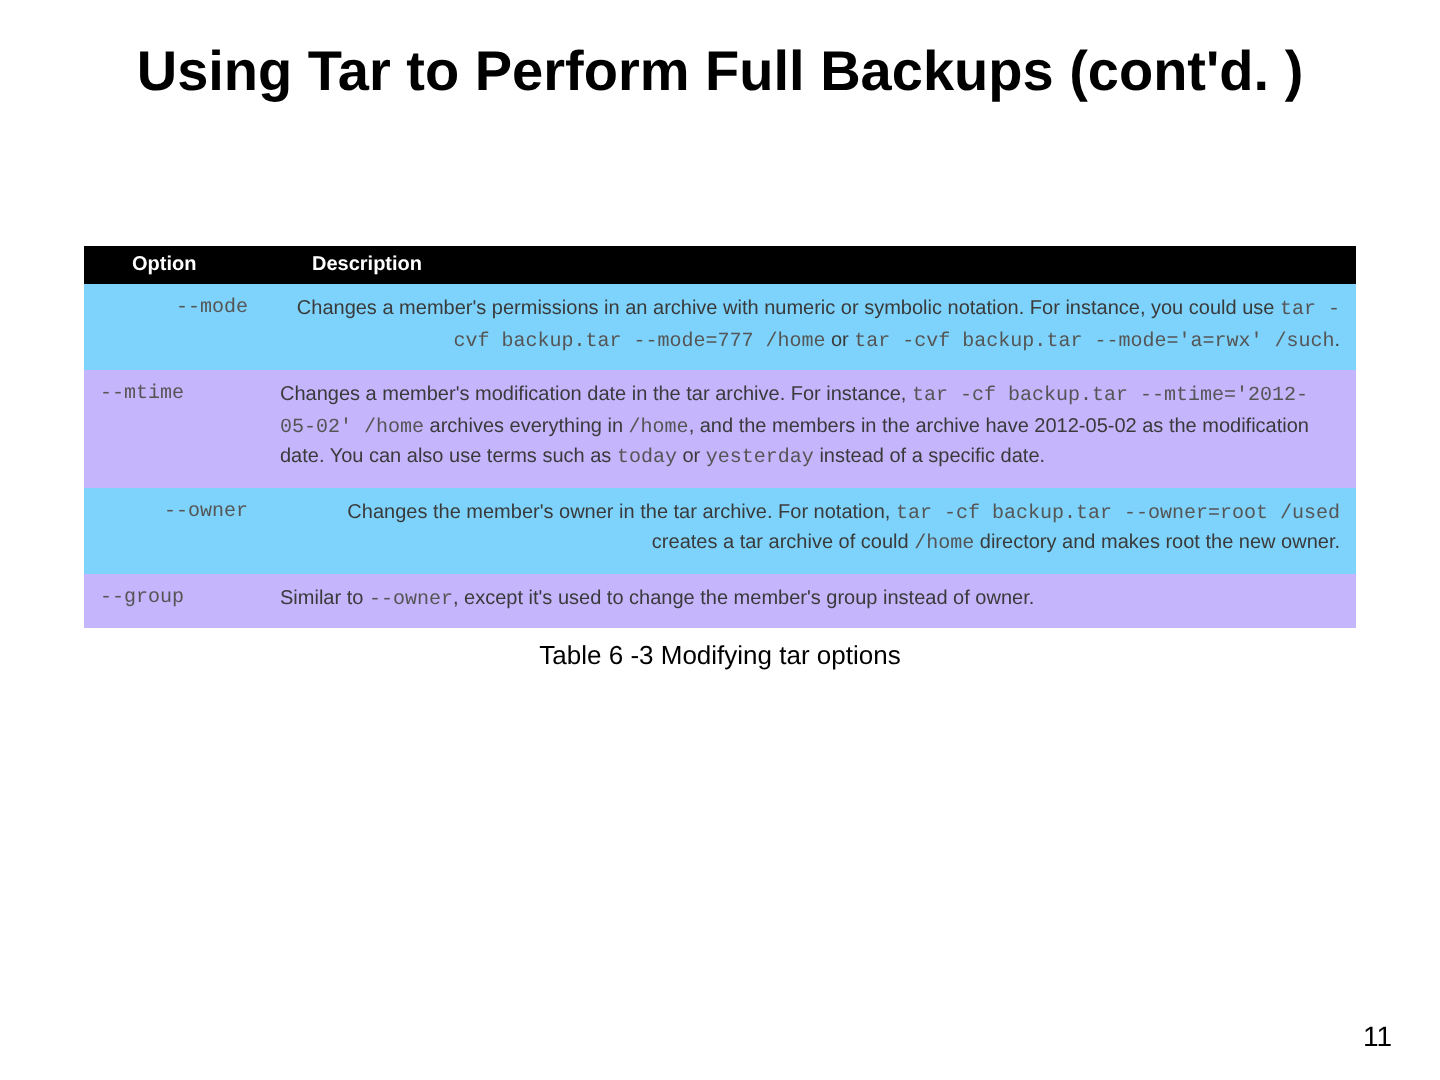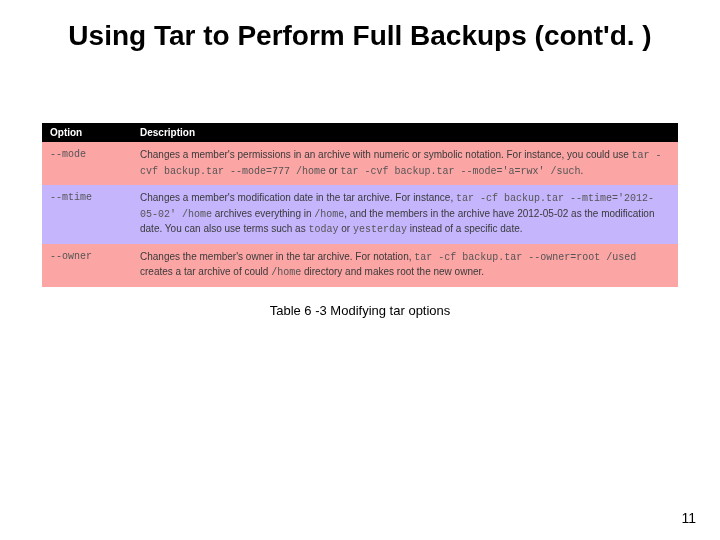--- a/index.html
+++ b/index.html
@@ -24,48 +24,48 @@
   table {
     width: 100%;
     border-collapse: collapse;
     font-size: 10px;
   }
   thead th {
     background: #000;
     color: #fff;
     text-align: left;
     font-weight: 700;
-    padding: 4px 8px;
+    padding: 4px 24px;
     font-size: 10px;
   }
   thead th:first-child { width: 90px; }
   tbody td {
     vertical-align: top;
     padding: 6px 8px;
     color: #3a3a3a;
     line-height: 1.45;
   }
-  tbody tr.row-even td { background: #fca5a5; }
+  tbody tr.row-even td { background: #7dd3fc; text-align: right; }
   tbody tr.row-odd  td { background: #c4b5fd; }
   tbody td.opt {
     font-family: "Courier New", monospace;
     font-size: 10px;
     color: #555;
     white-space: nowrap;
   }
   .desc { font-size: 10px; }
   .desc .mono {
     font-family: "Courier New", monospace;
     color: #555;
   }
   .caption {
     text-align: center;
     font-size: 13px;
     color: #000;
-    margin-top: 16px;
+    margin-top: 6px;
   }
   .page-num {
     position: absolute;
     right: 24px;
     bottom: 14px;
     font-size: 14px;
     color: #000;
     margin-top: 26px;
   }
 </style>
@@ -94,18 +94,24 @@
         <td class="desc">
           <span>Changes a member's modification date in the tar archive. For instance, </span><span class="mono">tar -cf backup.tar --mtime='2012-05-02' /home</span><span> archives everything in </span><span class="mono">/home</span><span>, and the members in the archive have 2012-05-02 as the modification date. You can also use terms such as </span><span class="mono">today</span><span> or </span><span class="mono">yesterday</span><span> instead of a specific date.</span>
         </td>
       </tr>
       <tr class="row-even">
         <td class="opt">--owner</td>
         <td class="desc">
           <span>Changes the member's owner in the tar archive. For notation, </span><span class="mono">tar -cf backup.tar --owner=root /used</span><span> creates a tar archive of could </span><span class="mono">/home</span><span> directory and makes root the new owner.</span>
         </td>
       </tr>
+      <tr class="row-odd">
+        <td class="opt">--group</td>
+        <td class="desc">
+          <span>Similar to </span><span class="mono">--owner</span><span>, except it's used to change the member's group instead of owner.</span>
+        </td>
+      </tr>
     </tbody>
   </table>
   <div class="caption">Table 6 -3 Modifying tar options</div>
 </div>
 
 <div class="page-num">11</div>
 
 </body></html>

